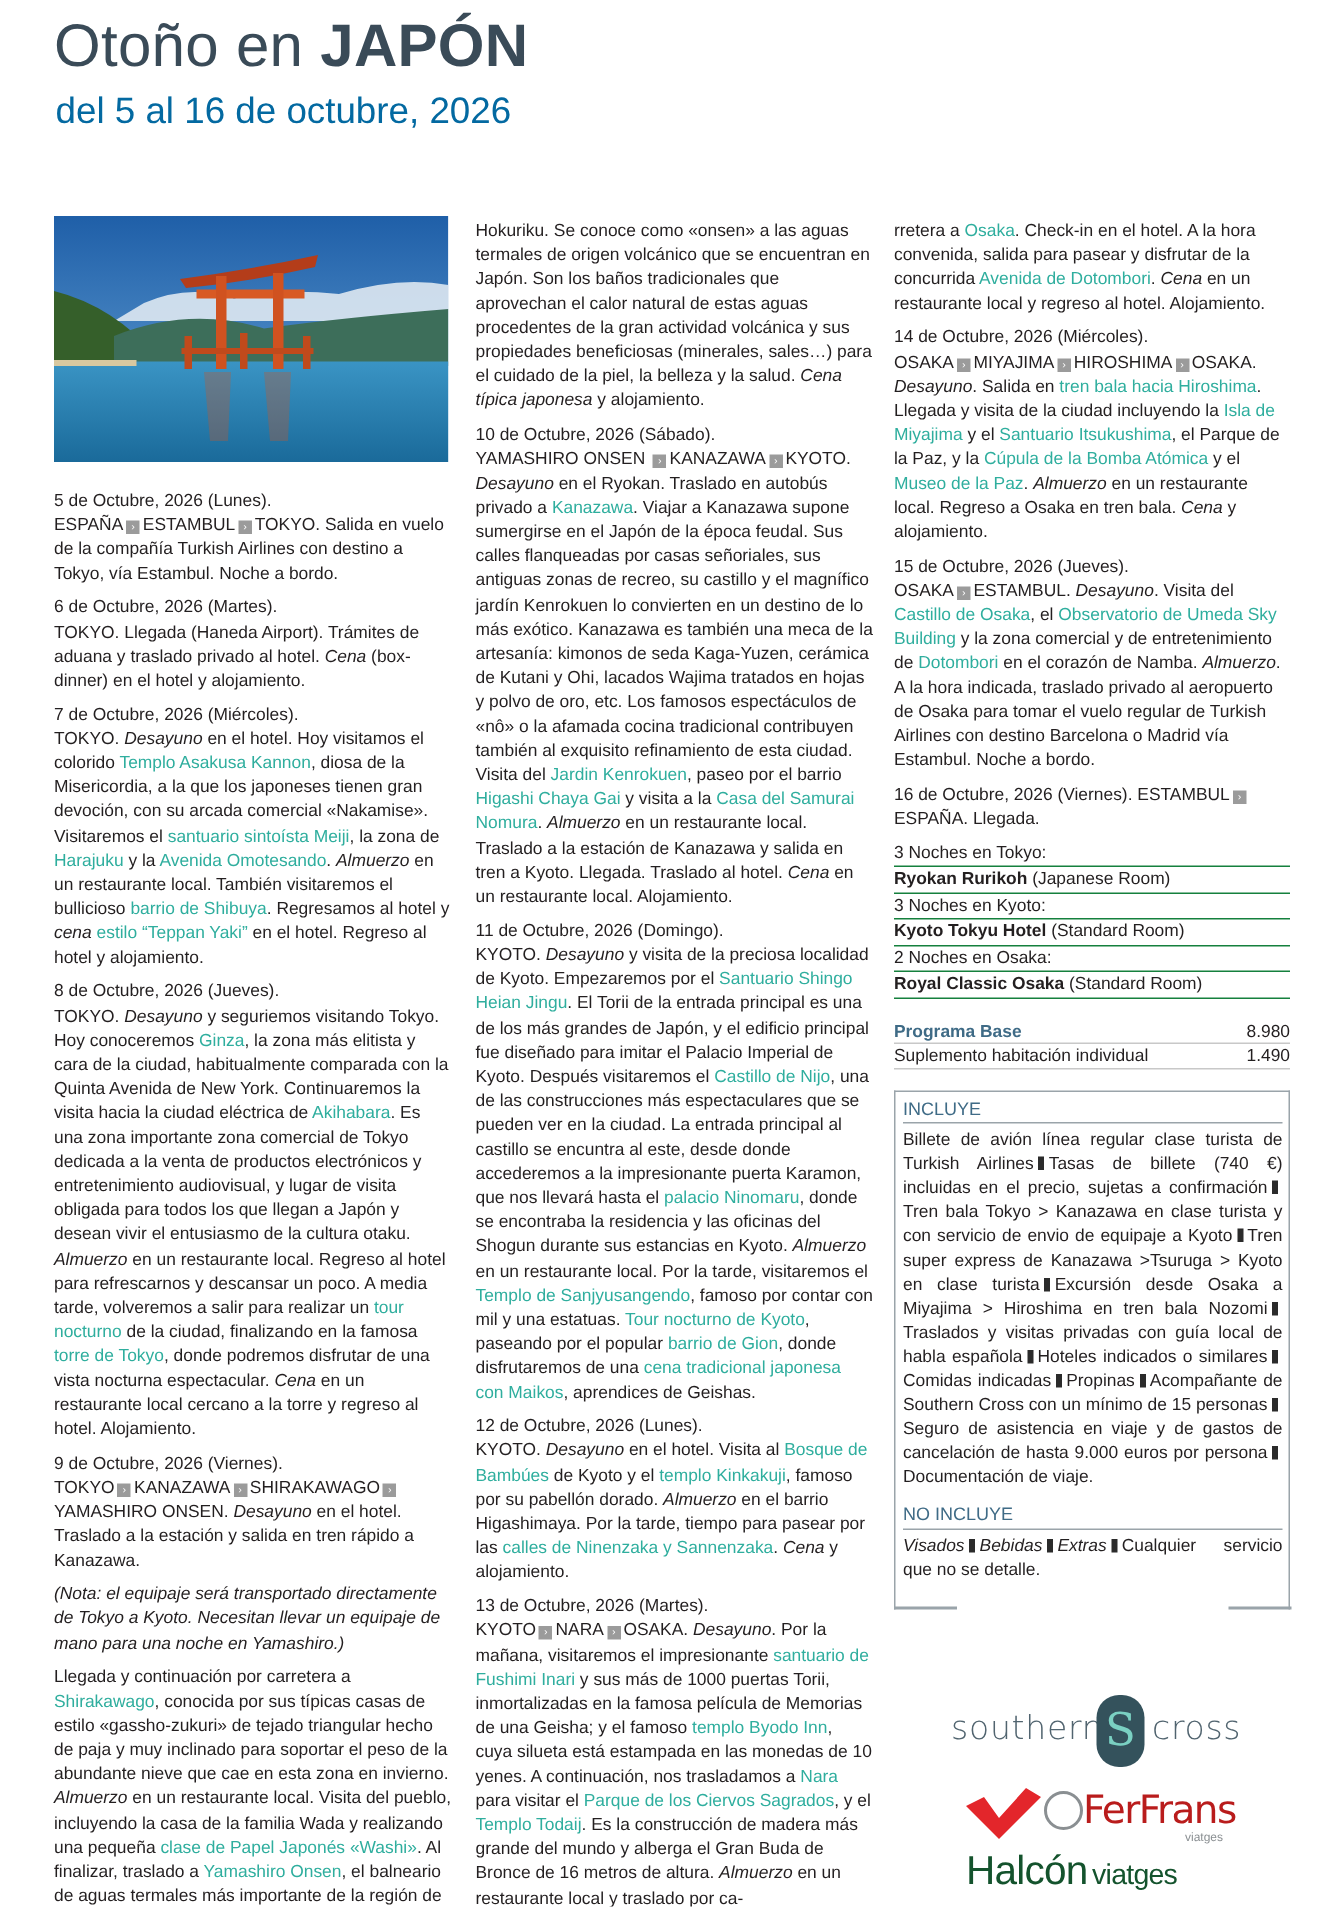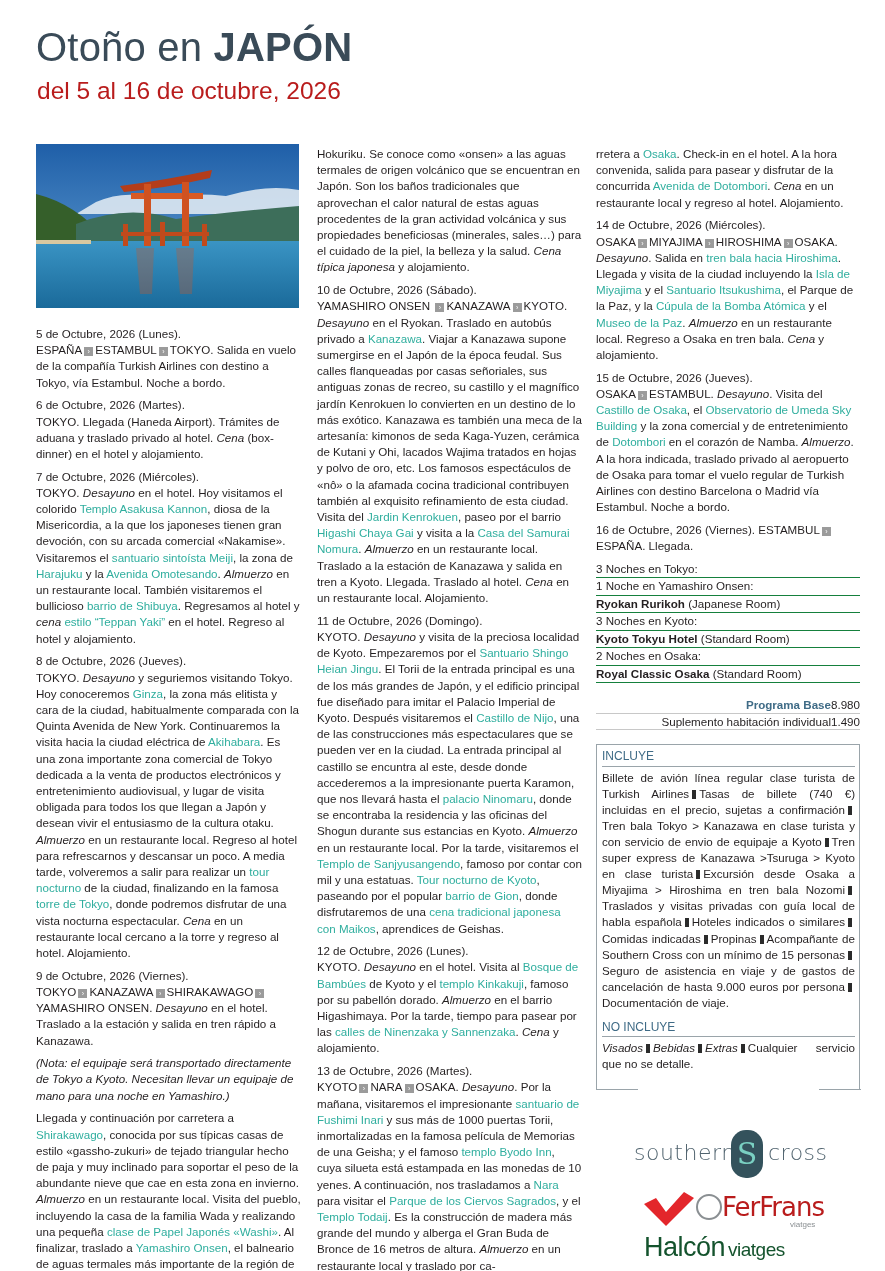--- a/index.html
+++ b/index.html
@@ -1,37 +1,37 @@
 <!DOCTYPE html>
 <html><head>
 <meta charset="utf-8">
 <style>
   * { box-sizing: border-box; margin: 0; padding: 0; }
   html, body { width: 885px; height: 1271px; background: #ffffff; overflow: hidden; }
   body { font-family: "Liberation Sans", sans-serif; color: #231f20; position: relative; }
-  .title { position: absolute; left: 36px; top: 24px; font-size: 40px; color: #3a4b58; letter-spacing: 0.2px; line-height: 46px; }
+  .title { position: absolute; left: 36px; top: 8px; font-size: 40px; color: #3a4b58; letter-spacing: 0.2px; line-height: 46px; }
   .title b { font-weight: bold; }
-  .subtitle { position: absolute; left: 37px; top: 76px; font-size: 24.5px; color: #b91c1c; line-height: 30px; text-align: right; }
+  .subtitle { position: absolute; left: 37px; top: 60px; font-size: 24.5px; color: #0369a1; line-height: 30px; text-align: right; }
   .photo { position: absolute; left: 36px; top: 144px; width: 263px; height: 164px; overflow: hidden; }
   .col { position: absolute; font-size: 11.6px; line-height: 16.2px; text-align: left; }
   .col1 { left: 36px; top: 326px; width: 266px; }
   .col2 { left: 317px; top: 146px; width: 265px; }
   .col3 { left: 596px; top: 146px; width: 264px; }
   .day { margin-bottom: 6.5px; }
   .day-title { display: block; }
   .lk { color: #2fae9e; }
   .it { font-style: italic; }
   .arrow { display: inline-block; width: 9px; height: 9px; background: #9b9b9b; color: #fff; font-size: 7px; line-height: 9px; text-align: center; vertical-align: 0px; margin: 0 2px; }
   .note { font-style: italic; margin-bottom: 6.5px; }
   .hoteles-head { color: #8c9aa2; font-size: 11.6px; border-bottom: 1px solid #c8c8c8; padding-bottom: 1px; margin-top: 16px; }
   .hotel-row { border-bottom: 1px solid #15803d; padding: 0 0 1px 0; line-height: 15.5px; }
   .hotel-row b { font-weight: bold; }
   .precios { margin-top: 18px; color: #3f6b86; line-height: 16px; }
   .precios .p2 { border-bottom: 1px solid #3f6b86; padding-bottom: 2px; }
-  .price-row { display: flex; justify-content: flex-end; line-height: 15.5px; border-bottom: 1px solid #c8c8c8; }
+  .price-row { display: flex; justify-content: space-between; line-height: 15.5px; border-bottom: 1px solid #c8c8c8; }
   .price-row.first { margin-top: 14px; }
   .price-row .lbl-b { font-weight: bold; color: #3f6b86; }
   .box { border: 1.5px solid #9aa4aa; border-bottom: none; margin-top: 14px; padding: 3px 4px 18px 5px; position: relative; }
   .box::after { content: ""; position: absolute; left: -1.5px; right: -1.5px; bottom: 0; height: 1px; }
   .box-end-l, .box-end-r { position: absolute; bottom: 0; height: 1.5px; background: #9aa4aa; width: 42px; }
   .box-end-l { left: -1.5px; } .box-end-r { right: -1.5px; }
   .box-head { color: #3f6b86; font-size: 12px; border-bottom: 1.5px solid #9aa4aa; padding-bottom: 1px; margin-bottom: 3px; }
   .box-text { text-align: justify; line-height: 16.1px; }
   .sep { display: inline-block; width: 4px; height: 9px; background: #2b2b2b; margin: 0 3px; vertical-align: -1px; }
   .box-head2 { margin-top: 8px; }
@@ -108,21 +108,20 @@
 <div class="col col3">
   <div class="day"><span>rretera a </span><span class="lk">Osaka</span><span>. Check-in en el hotel. A la hora convenida, salida para pasear y disfrutar de la concurrida </span><span class="lk">Avenida de Dotombori</span><span>. </span><span class="it">Cena</span><span> en un restaurante local y regreso al hotel. Alojamiento.</span></div>
   <div id="c3days">
       <div class="day"><span class="day-title">14 de Octubre, 2026 (Miércoles).</span><span>OSAKA</span><span class="arrow">›</span><span>MIYAJIMA</span><span class="arrow">›</span><span>HIROSHIMA</span><span class="arrow">›</span><span>OSAKA. </span><span class="it">Desayuno</span><span>. Salida en </span><span class="lk">tren bala hacia Hiroshima</span><span>. Llegada y visita de la ciudad incluyendo la </span><span class="lk">Isla de Miyajima</span><span> y el </span><span class="lk">Santuario Itsukushima</span><span>, el Parque de la Paz, y la </span><span class="lk">Cúpula de la Bomba Atómica</span><span> y el </span><span class="lk">Museo de la Paz</span><span>. </span><span class="it">Almuerzo</span><span> en un restaurante local. Regreso a Osaka en tren bala. </span><span class="it">Cena</span><span> y alojamiento.</span></div>
       <div class="day"><span class="day-title">15 de Octubre, 2026 (Jueves).</span><span>OSAKA</span><span class="arrow">›</span><span>ESTAMBUL. </span><span class="it">Desayuno</span><span>. Visita del </span><span class="lk">Castillo de Osaka</span><span>, el </span><span class="lk">Observatorio de Umeda Sky Building</span><span> y la zona comercial y de entretenimiento de </span><span class="lk">Dotombori</span><span> en el corazón de Namba. </span><span class="it">Almuerzo</span><span>. A la hora indicada, traslado privado al aeropuerto de Osaka para tomar el vuelo regular de Turkish Airlines con destino Barcelona o Madrid vía Estambul. Noche a bordo.</span></div>
       <div class="day"><span>16 de Octubre, 2026 (Viernes). ESTAMBUL</span><span class="arrow">›</span><span> ESPAÑA. Llegada.</span></div>
     </div>
 
   <div id="hotels">
       <div class="hotel-row">3 Noches en Tokyo:</div>
-      <div class="hotel-row">1 Noche en Yamashiro Onsen:</div>
       <div class="hotel-row"><b>Ryokan Rurikoh</b><span> (Japanese Room)</span></div>
       <div class="hotel-row">3 Noches en Kyoto:</div>
       <div class="hotel-row"><b>Kyoto Tokyu Hotel</b><span> (Standard Room)</span></div>
       <div class="hotel-row">2 Noches en Osaka:</div>
       <div class="hotel-row"><b>Royal Classic Osaka</b><span> (Standard Room)</span></div>
     </div>
 
   <div class="price-row first">
     <span class="lbl-b">Programa Base</span>
     <span>8.980</span>

